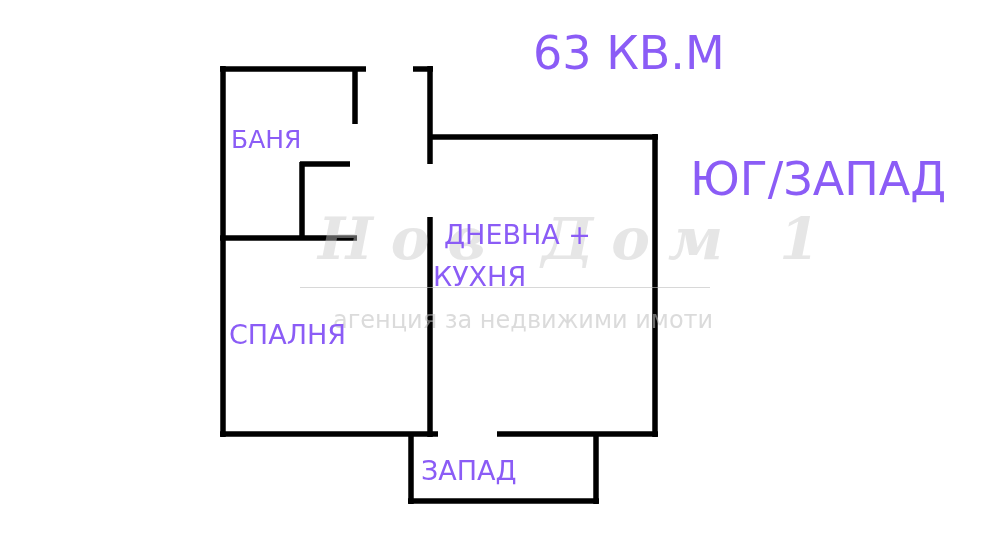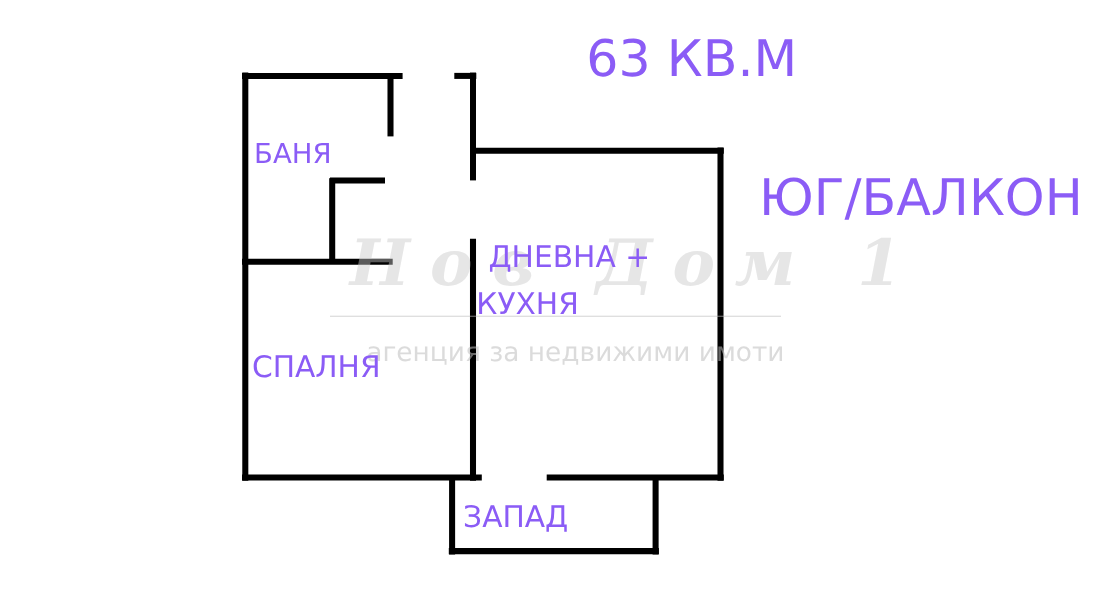--- a/index.html
+++ b/index.html
@@ -54,13 +54,13 @@
 <div class="wm-line" style="left:300px; top:287px; width:410px;"></div>
 <div class="wm wm-sub" style="left:333px; top:306px;text-align:right;">агенция за недвижими имоти</div>
 
 <div class="lbl room" style="left:231px; top:84px; font-size:25px;margin-top:43px;">БАНЯ</div>
 <div class="lbl room" style="left:229px; top:321px;">СПАЛНЯ</div>
 <div class="lbl room" style="left:444px; top:221px;">ДНЕВНА +</div>
 <div class="lbl room" style="left:433px; top:263px;">КУХНЯ</div>
 <div class="lbl room" style="left:421px; top:457px;">ЗАПАД</div>
 
 <div class="lbl big" style="left:533px; top:30px;">63 КВ.М</div>
-<div class="lbl big" style="left:690px; top:156px;">ЮГ/БАЛКОН</div>
+<div class="lbl big" style="left:690px; top:156px;">ЮГ/ЗАПАД</div>
 
 </body></html>

